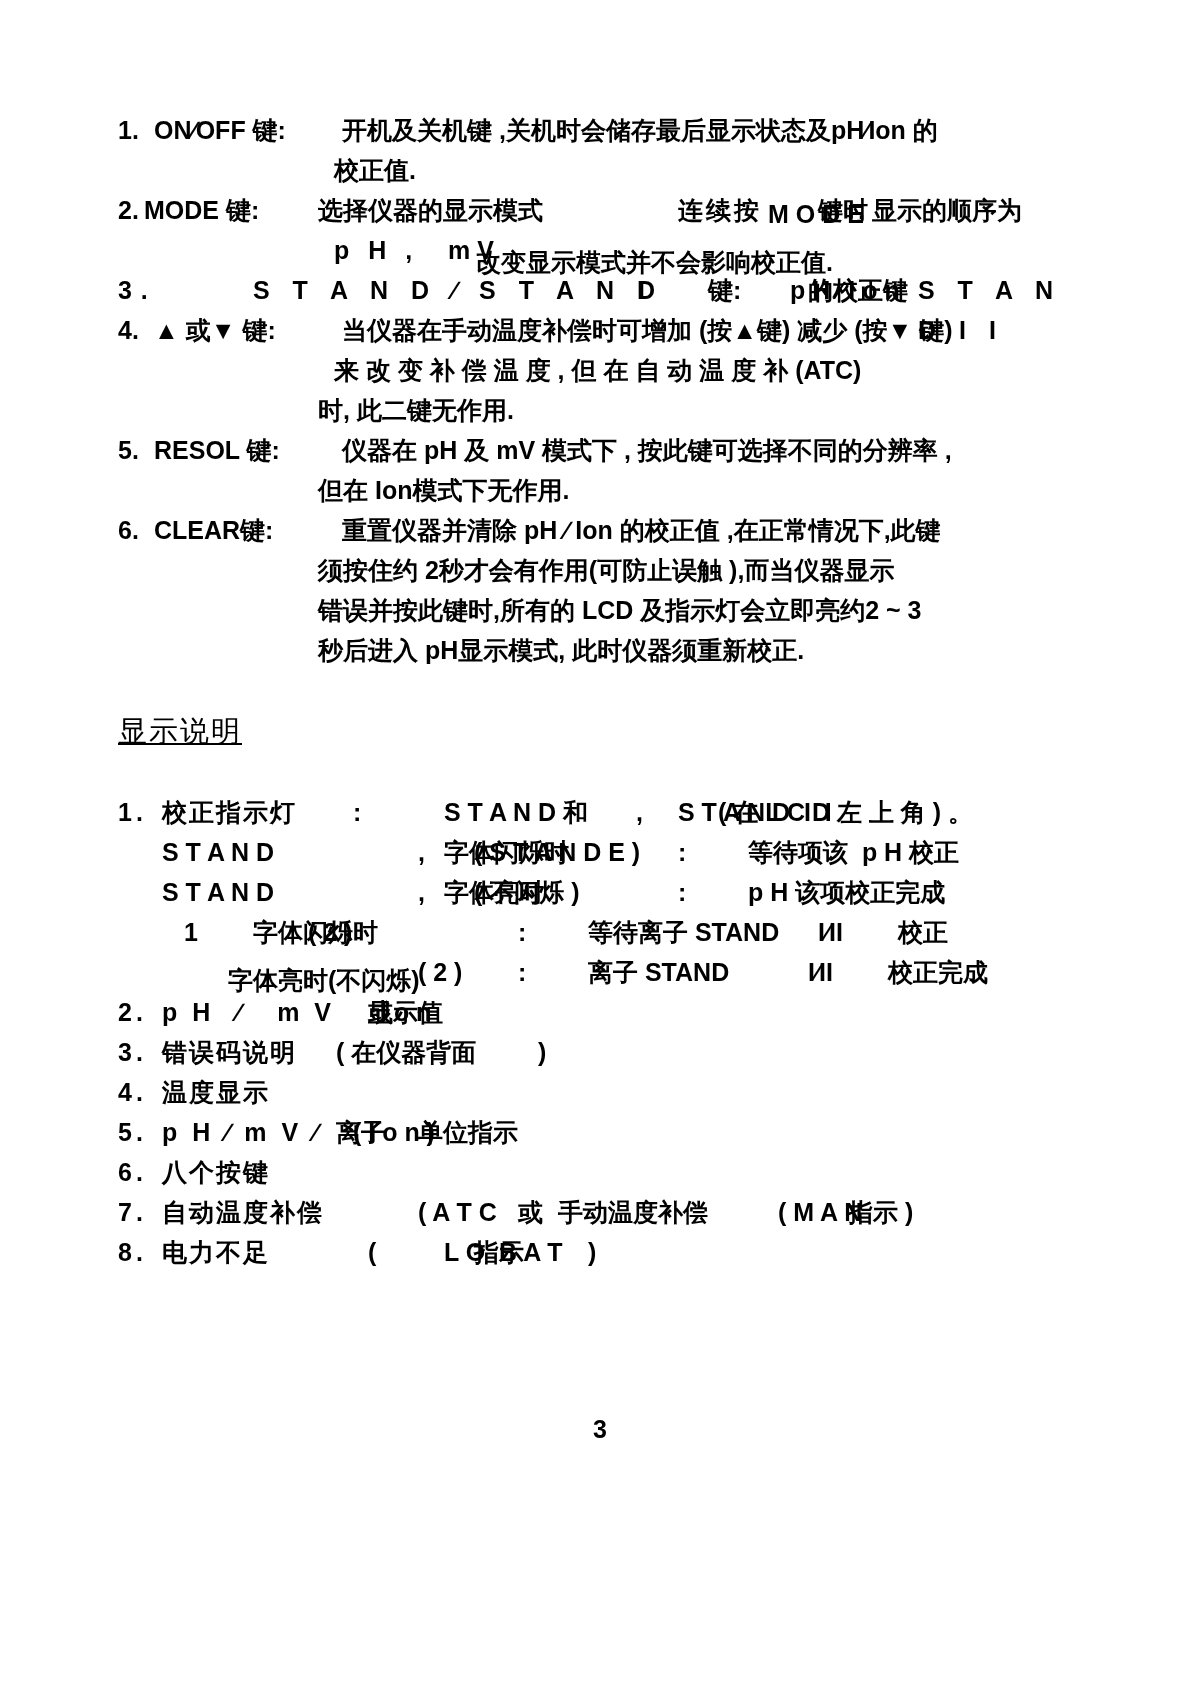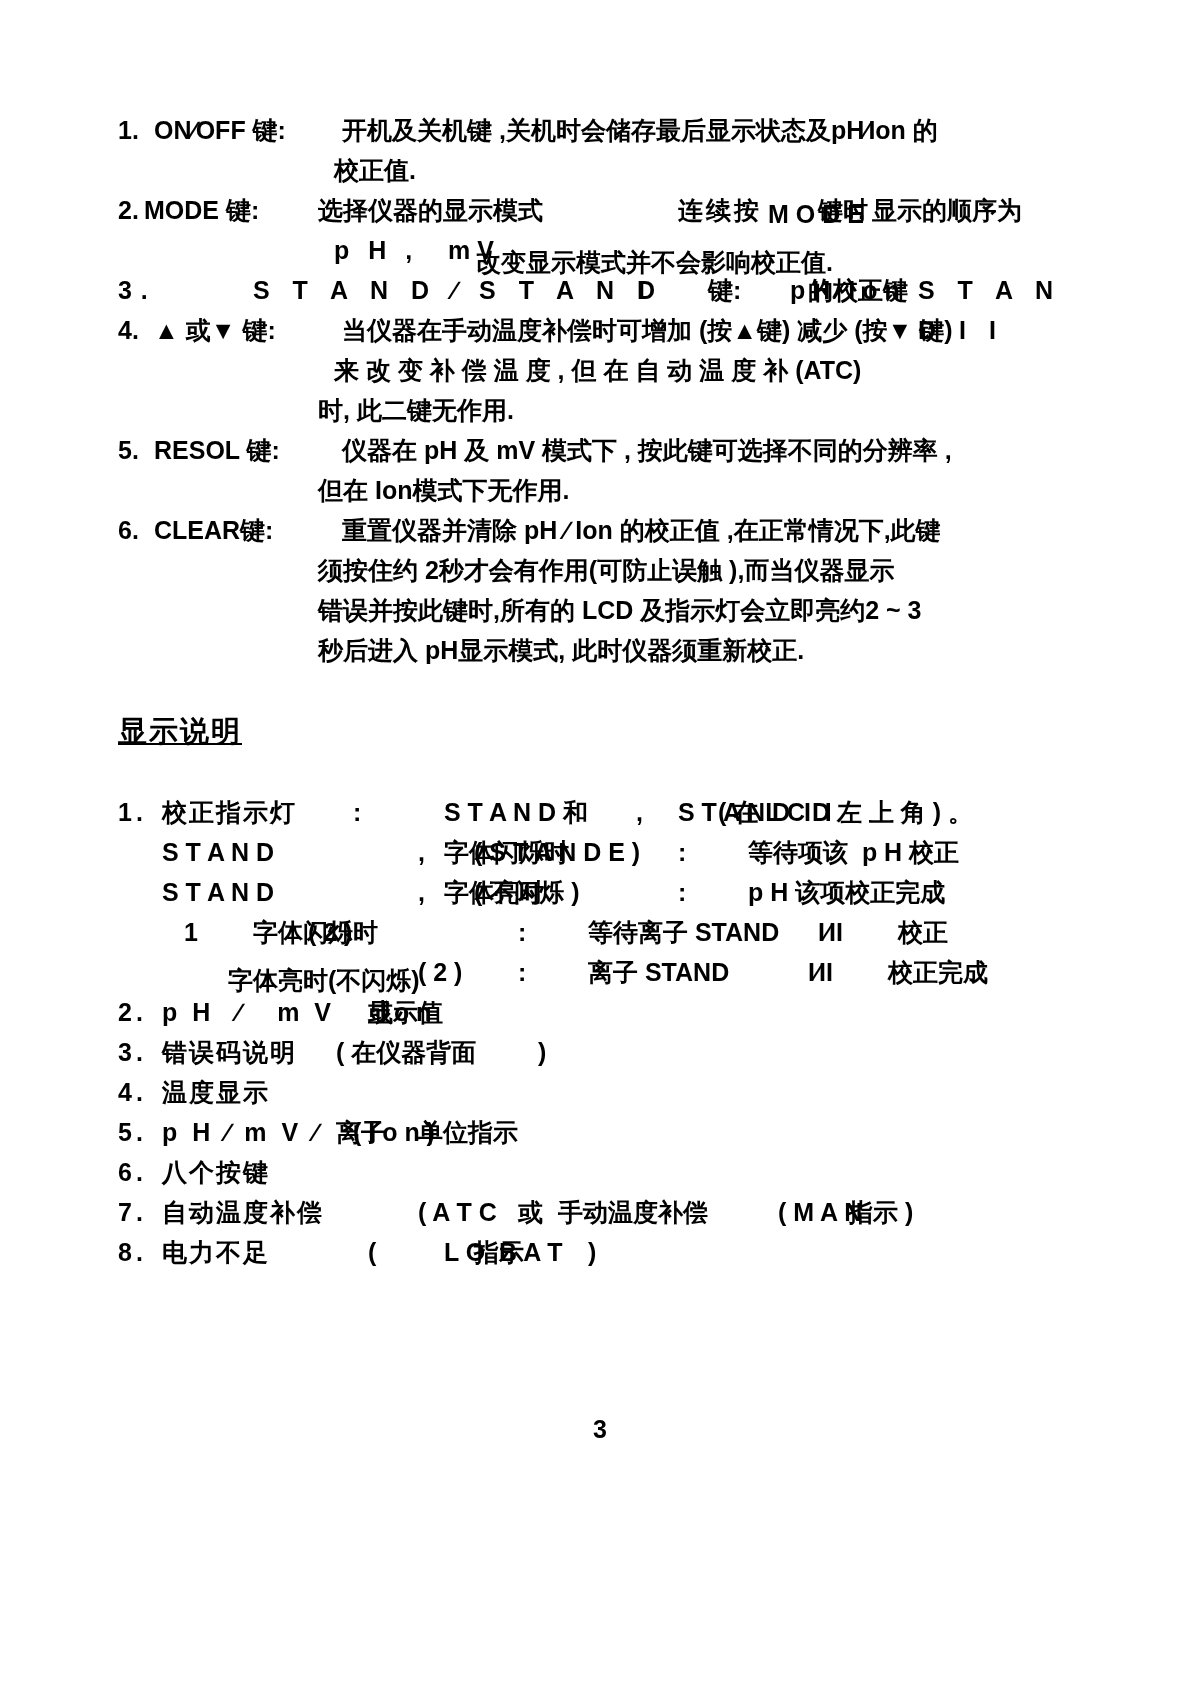--- a/index.html
+++ b/index.html
@@ -84,21 +84,21 @@
   .line2a .q2 { position: absolute; left: 26px; top: 0; }
   .line2a .q3 { position: absolute; left: 200px; top: 0; }
   .line2a .q4 { position: absolute; left: 560px; top: 0; letter-spacing: 3px;}
   .line2a .q5 { position: absolute; left: 650px; top: 4px; }
   .line2a .q6 { position: absolute; left: 700px; top: 0; }
 
   
   .section-head {
     margin-top: 42px;
     font-size: 29px;
-    font-weight: 700;
+    font-weight: 400;
     text-decoration: underline;
     letter-spacing: 2px;
   }
 
   
   .disp-list {
     margin-top: 40px;
   }
   .disp-row {
     position: relative;

